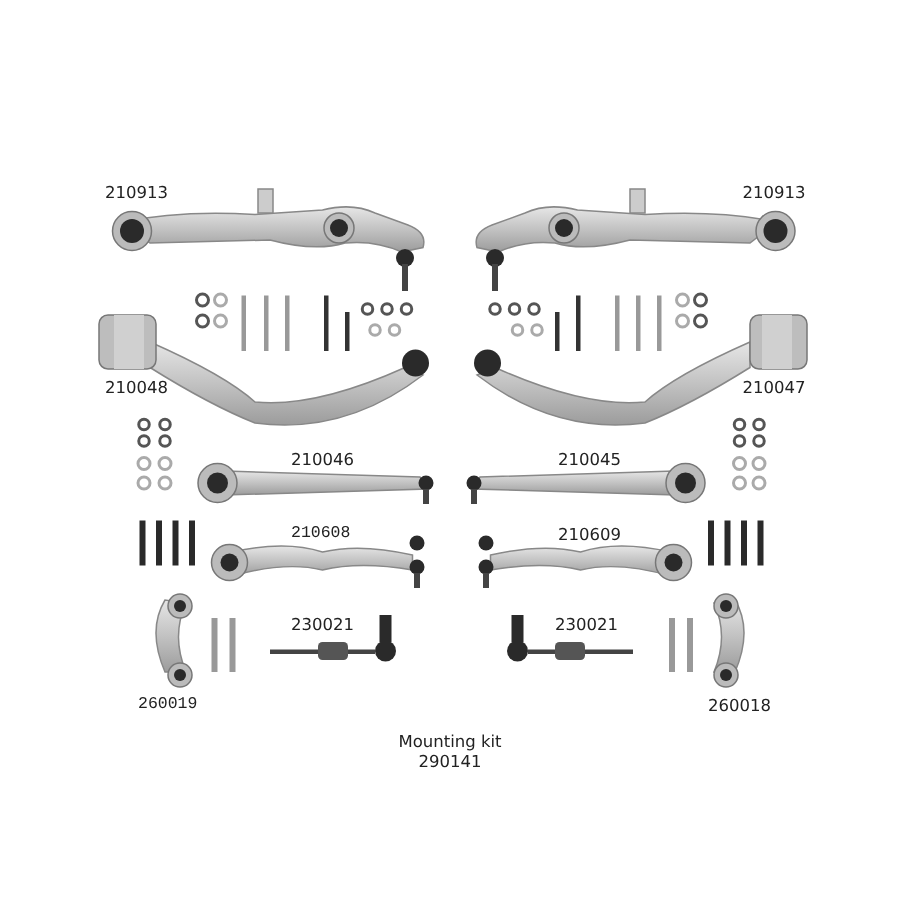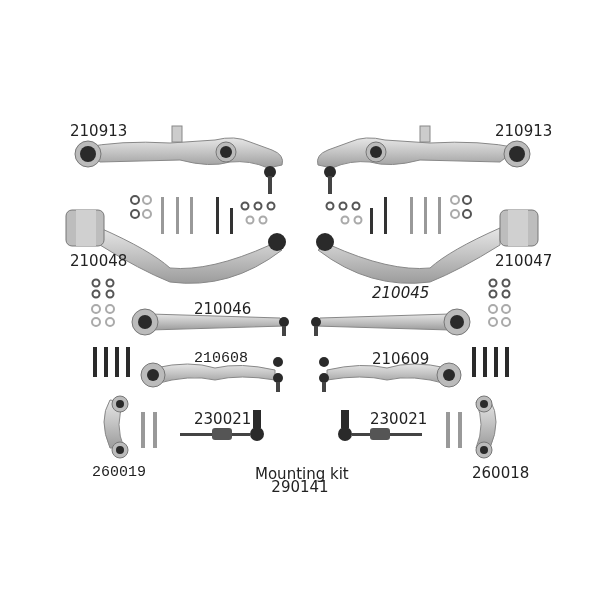--- a/index.html
+++ b/index.html
@@ -1,19 +1,19 @@
 <!DOCTYPE html>
 <html><head>
   <meta charset="utf-8">
   <style>
     html, body { margin:0; padding:0; background:#ffffff; }
     body { width:600px; height:600px; position:relative; overflow:hidden; font-family:"DejaVu Sans", sans-serif; }
-    .lbl { position:absolute; font-size:15px; color:#222; white-space:nowrap; }
+    .lbl { position:absolute; font-size:11px; color:#222; white-space:nowrap; }
     svg { position:absolute; left:0; top:0; }
-    .center { text-align:center; }
+    .center { text-align:center;margin-top:20px; }
   </style>
 </head>
 <body>
 
 <svg width="600" height="600" viewBox="0 0 600 600">
   <defs>
     <linearGradient id="metal" x1="0" y1="0" x2="0" y2="1">
       <stop offset="0" stop-color="#e6e6e6"></stop>
       <stop offset="0.5" stop-color="#c2c2c2"></stop>
       <stop offset="1" stop-color="#9c9c9c"></stop>
@@ -189,21 +189,21 @@
     <circle cx="345" cy="434" r="7" fill="#2a2a2a"></circle>
     <rect x="341" y="410" width="8" height="18" fill="#2a2a2a"></rect>
   </g>
 </svg>
 
 <span class="lbl" style="left:70px;top:122px;">210913</span>
 <span class="lbl" style="left:495px;top:122px;">210913</span>
 <span class="lbl" style="left:70px;top:252px;">210048</span>
 <span class="lbl" style="left:495px;top:252px;">210047</span>
 <span class="lbl" style="left:194px;top:300px;">210046</span>
-<span class="lbl" style="left:372px;top:284px;font-style:italic;">210045</span>
+<span class="lbl" style="left:372px;top:300px;">210045</span>
 <span class="lbl" style="left:194px;top:350px;font-family:Liberation Mono, monospace;">210608</span>
 <span class="lbl" style="left:372px;top:350px;">210609</span>
 <span class="lbl" style="left:194px;top:410px;">230021</span>
 <span class="lbl" style="left:370px;top:410px;">230021</span>
 <span class="lbl" style="left:92px;top:464px;font-family:Liberation Mono, monospace;">260019</span>
 <span class="lbl" style="left:472px;top:464px;">260018</span>
 <div class="lbl center" style="left:255px;top:468px;width:90px;line-height:13px;">
   <div>Mounting kit</div>
   <div>290141</div>
 </div>

